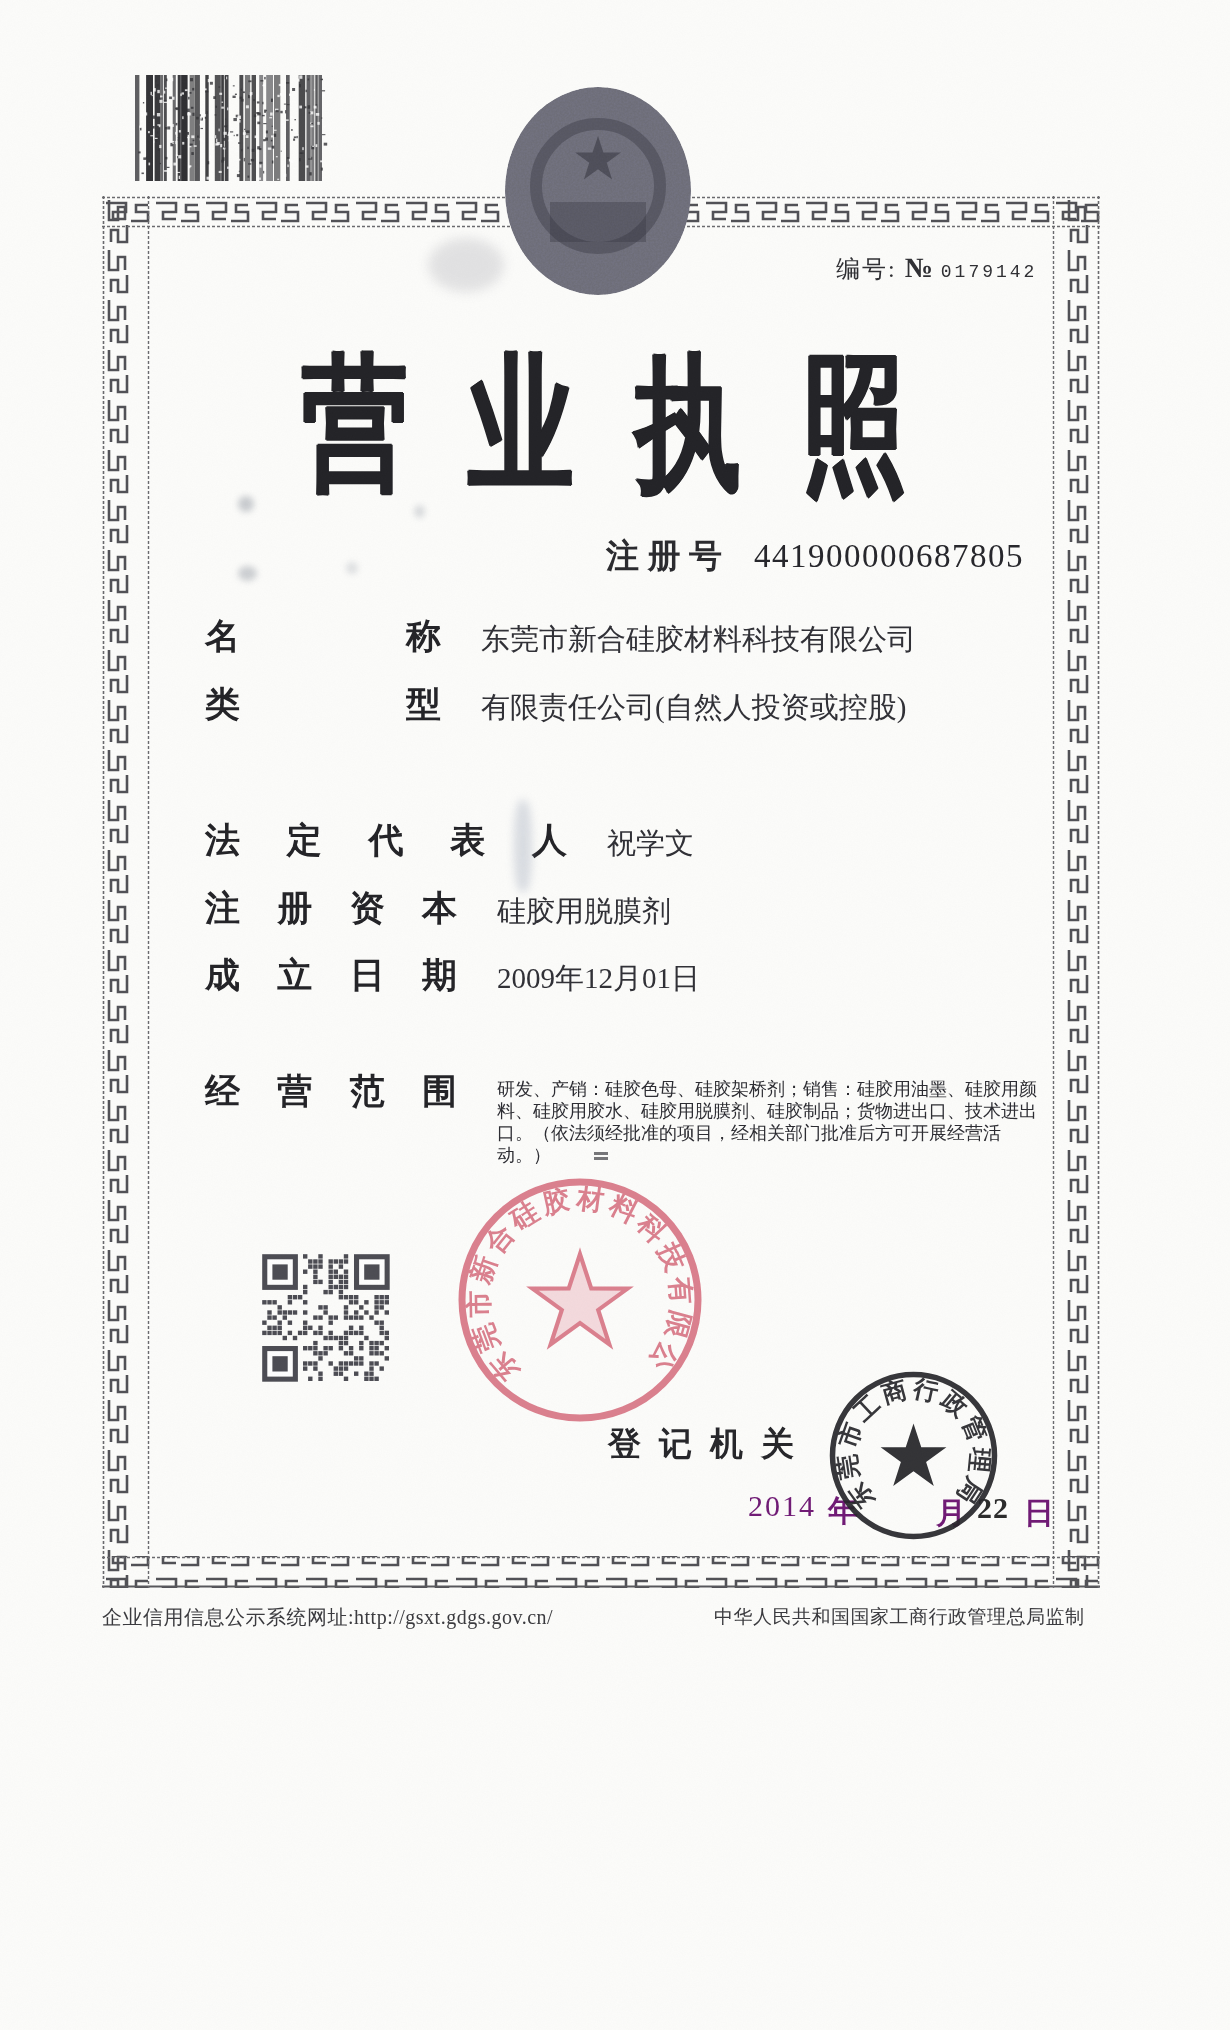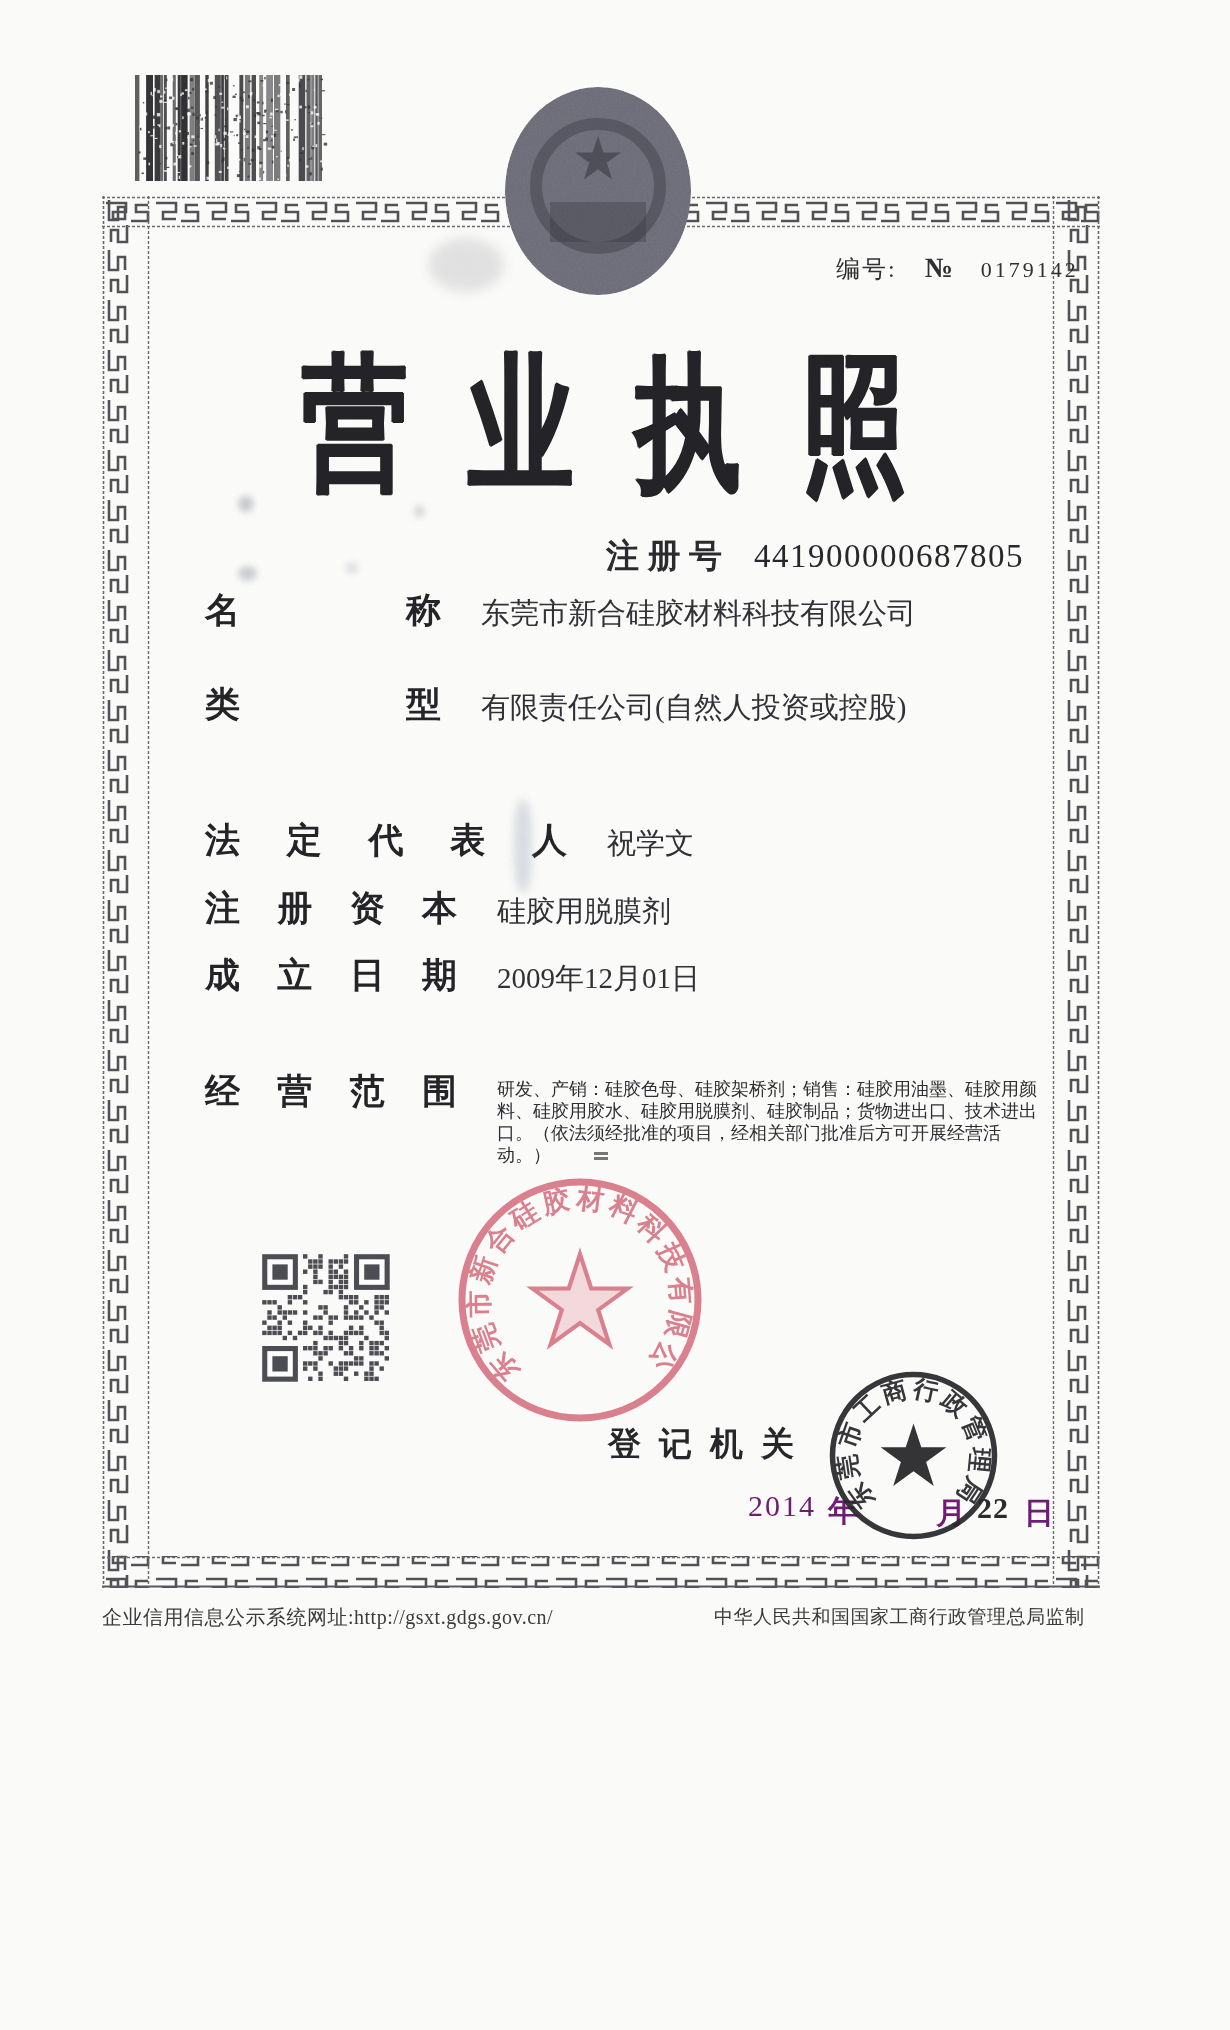--- a/index.html
+++ b/index.html
@@ -9,24 +9,24 @@
     font-family:"Liberation Serif","DejaVu Serif",serif;
     color:#2e2e33;
   }
   
   #frame-svg{position:absolute;left:102px;top:196px;}
   
   #barcode-svg{position:absolute;left:133px;top:72px;opacity:.92;}
   #emblem-svg{position:absolute;left:498px;top:82px;}
   #qr-svg{position:absolute;left:259px;top:1251px;opacity:.88;}
   
-  .serial{position:absolute;left:836px;top:252px;display:flex;align-items:baseline;gap:28px;color:#2f2f33;}
+  .serial{position:absolute;left:836px;top:252px;display:flex;align-items:baseline;gap:8px;color:#2f2f33;}
   .serial .pfx{font-size:24px;letter-spacing:2px;}
   .serial .no-sym{font-size:28px;font-weight:bold;}
-  .serial .no-digits{font-size:22px;letter-spacing:3px;font-family:Liberation Serif, serif;}
+  .serial .no-digits{font-size:18px;letter-spacing:3px;font-family:Liberation Mono, monospace;}
   
   .title{position:absolute;left:282px;top:350px;width:645px;display:flex;justify-content:space-between;}
   .title span{
     display:inline-block;font-family:"DejaVu Sans","Liberation Sans",sans-serif;
     font-weight:bold;font-size:146px;line-height:1;color:#232327;
     transform:scaleX(.72);
     text-shadow:1.5px 0 currentColor,-1.5px 0 currentColor,0 1px currentColor,0 -1px currentColor;
   }
   
   .regline{position:absolute;left:606px;top:534px;display:flex;align-items:baseline;}
@@ -455,21 +455,21 @@
     <span>业</span>
     <span>执</span>
     <span>照</span>
   </div>
 
   <div class="regline">
     <span class="reg-label">注册号</span>
     <span class="reg-number">441900000687805</span>
   </div>
 
-  <div class="row" style="top:590px">
+  <div class="row" style="top:616px">
     <div class="flabel lw2">名称</div>
     <div class="fvalue">东莞市新合硅胶材料科技有限公司</div>
   </div>
   <div class="row" style="top:684px">
     <div class="flabel lw2">类型</div>
     <div class="fvalue">有限责任公司(自然人投资或控股)</div>
   </div>
   <div class="row" style="top:820px">
     <div class="flabel lw5">法定代表人</div>
     <div class="fvalue">祝学文</div>

